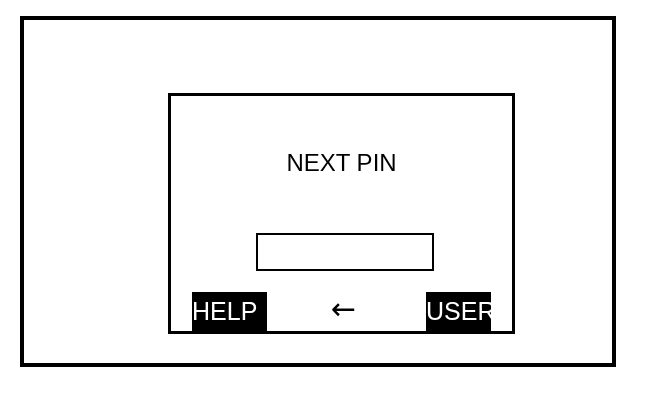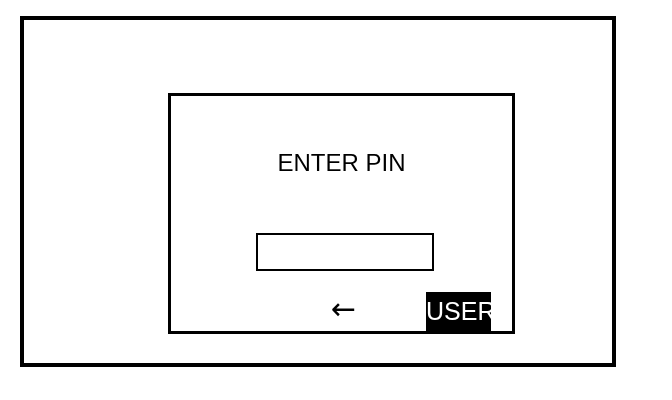--- a/index.html
+++ b/index.html
@@ -133,26 +133,27 @@
   }
 </style>
 </head>
 <body>
 
 <div id="device-frame">
 
   <div id="screen-panel">
 
 
-    <div id="screen-prompt">ENTER PIN</div>
+    <div id="screen-prompt">NEXT PIN</div>
 
     <input id="pin-field" type="text" value="" style="">
 
     <div id="softkey-bar">
 
+      <div class="softkey" id="softkey-help">HELP</div>
 
       <div id="softkey-back">←</div>
 
       <div class="softkey" id="softkey-next">USER</div>
 
     </div>
 
   </div>
 
 </div>

